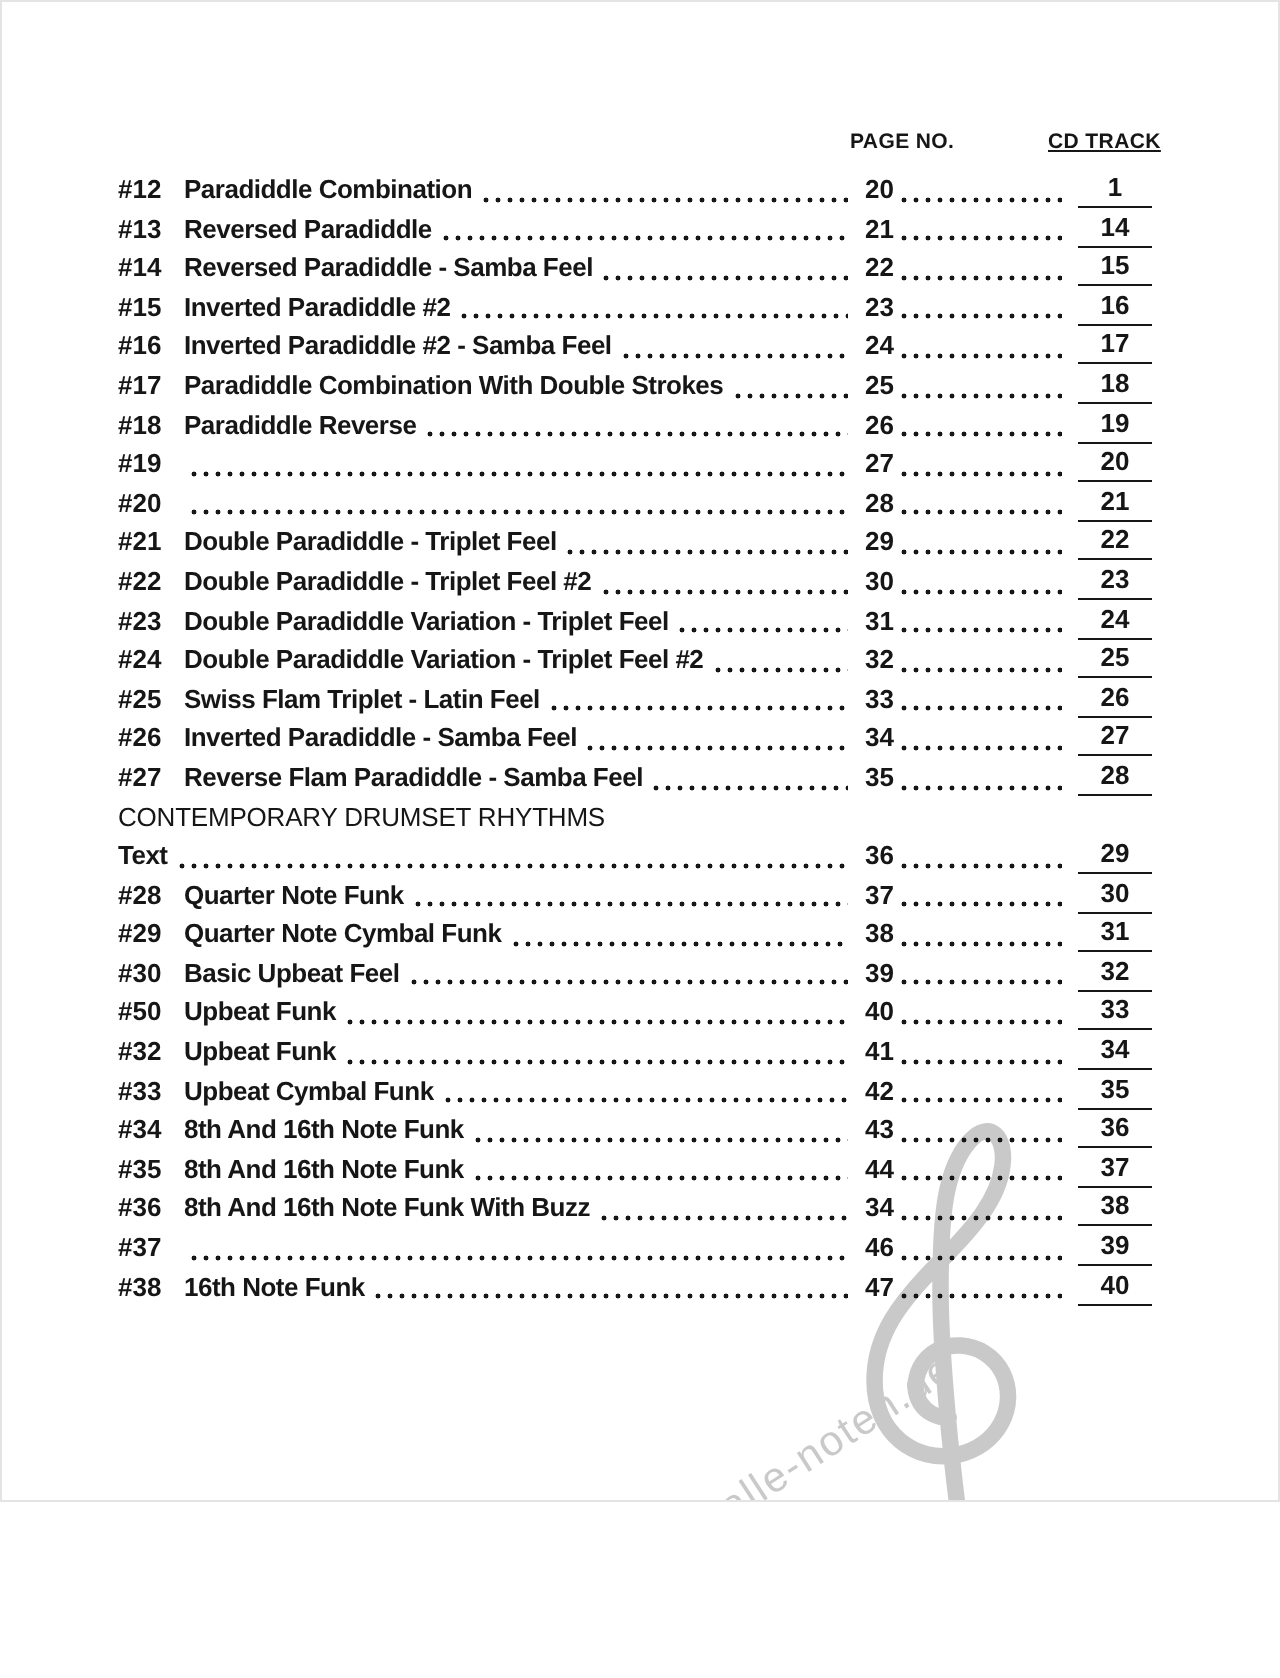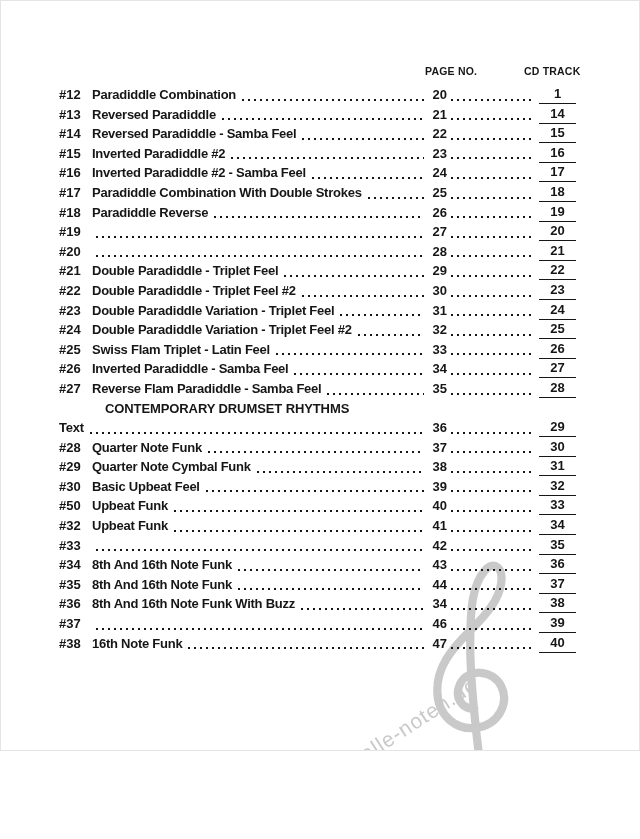--- a/index.html
+++ b/index.html
@@ -9,30 +9,30 @@
     overflow:hidden; font-family:"Liberation Sans", sans-serif;
     border:1px solid #e4e4e4; box-sizing:border-box;
   }
   .toc { position:absolute; left:58px; top:60px; width:517px; z-index:2; }
   .col-headers { position:relative; height:24px; }
   .col-h {
     position:absolute; top:4px; font-size:10.5px; font-weight:700;
     color:var(--ink,#161616); letter-spacing:.2px; white-space:nowrap;
   }
   .page-h { left:366px; }
-  .track-h { left:465px; }
+  .track-h { left:465px;text-decoration:underline; }
 
   .toc-row {
     display:flex; height:19.6px; line-height:19.6px;
     font-size:13px; font-weight:700; color:var(--ink,#161616);
     white-space:nowrap;
   }
   .section-row {
-    height:19.6px; line-height:19.6px; font-size:13px; font-weight:700;
-    color:var(--ink,#161616); letter-spacing:-.1px; white-space:nowrap;margin-left:46px;
+    height:19.6px; line-height:19.6px; font-size:13px; font-weight:400;
+    color:var(--ink,#161616); letter-spacing:-.1px; white-space:nowrap;
   }
   .num   { flex:none; width:33px; }
   .title { flex:none; padding-right:2px; letter-spacing:-.25px; }
   .leader {
     flex:1 1 auto; min-width:6px; margin:0 2px;
     background-image:radial-gradient(circle, var(--ink,#161616) 1.1px, rgba(0,0,0,0) 1.35px);
     background-size:6px 6px; background-repeat:repeat-x;
     background-position:0 calc(100% - 2px);
   }
   .leader2 { flex:none; width:82px; }
@@ -235,20 +235,21 @@
         <div class="toc-row">
           <span class="num">#32</span>
           <span class="title">Upbeat Funk</span>
           <span class="leader"></span>
           <span class="pg">41</span>
           <span class="leader leader2"></span>
           <span class="track">34</span>
         </div>
         <div class="toc-row">
           <span class="num">#33</span>
+          <span class="title">Upbeat Cymbal Funk</span>
           <span class="leader"></span>
           <span class="pg">42</span>
           <span class="leader leader2"></span>
           <span class="track">35</span>
         </div>
         <div class="toc-row">
           <span class="num">#34</span>
           <span class="title">8th And 16th Note Funk</span>
           <span class="leader"></span>
           <span class="pg">43</span>

